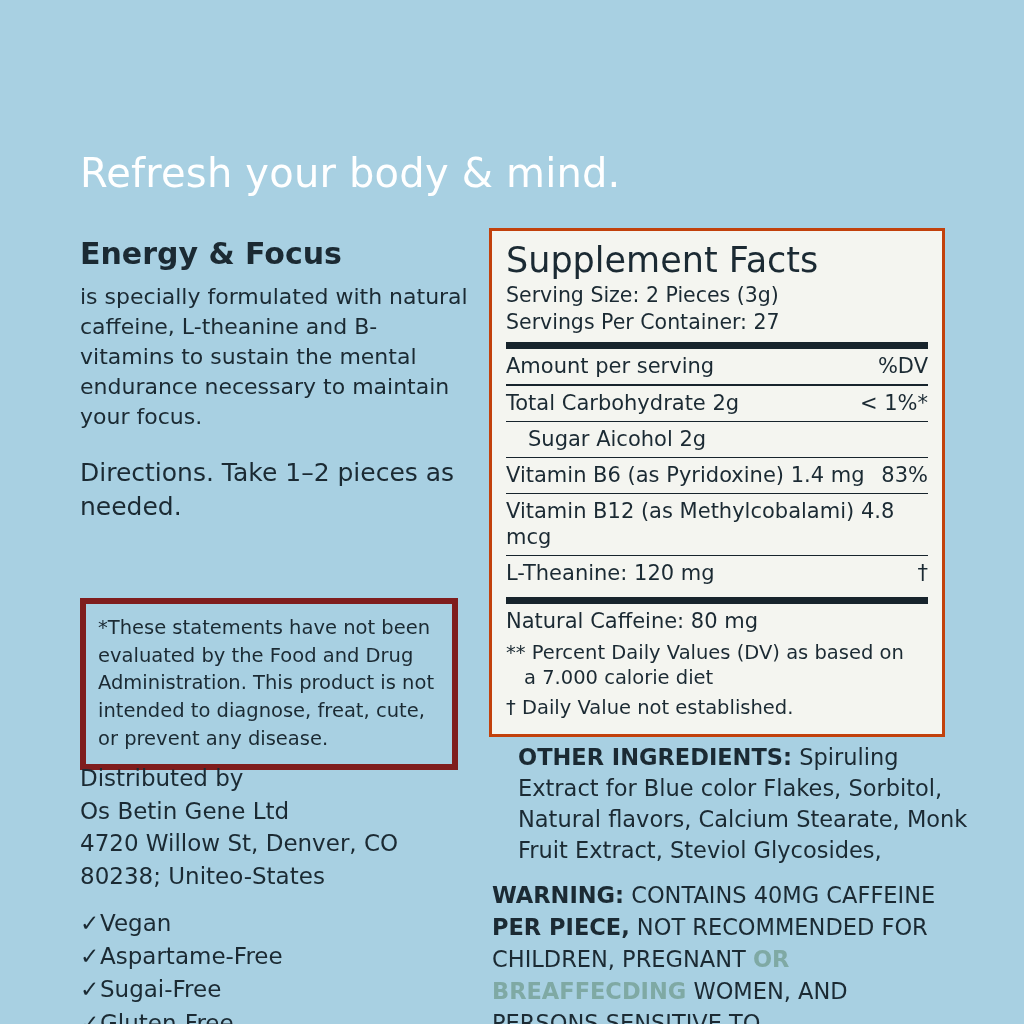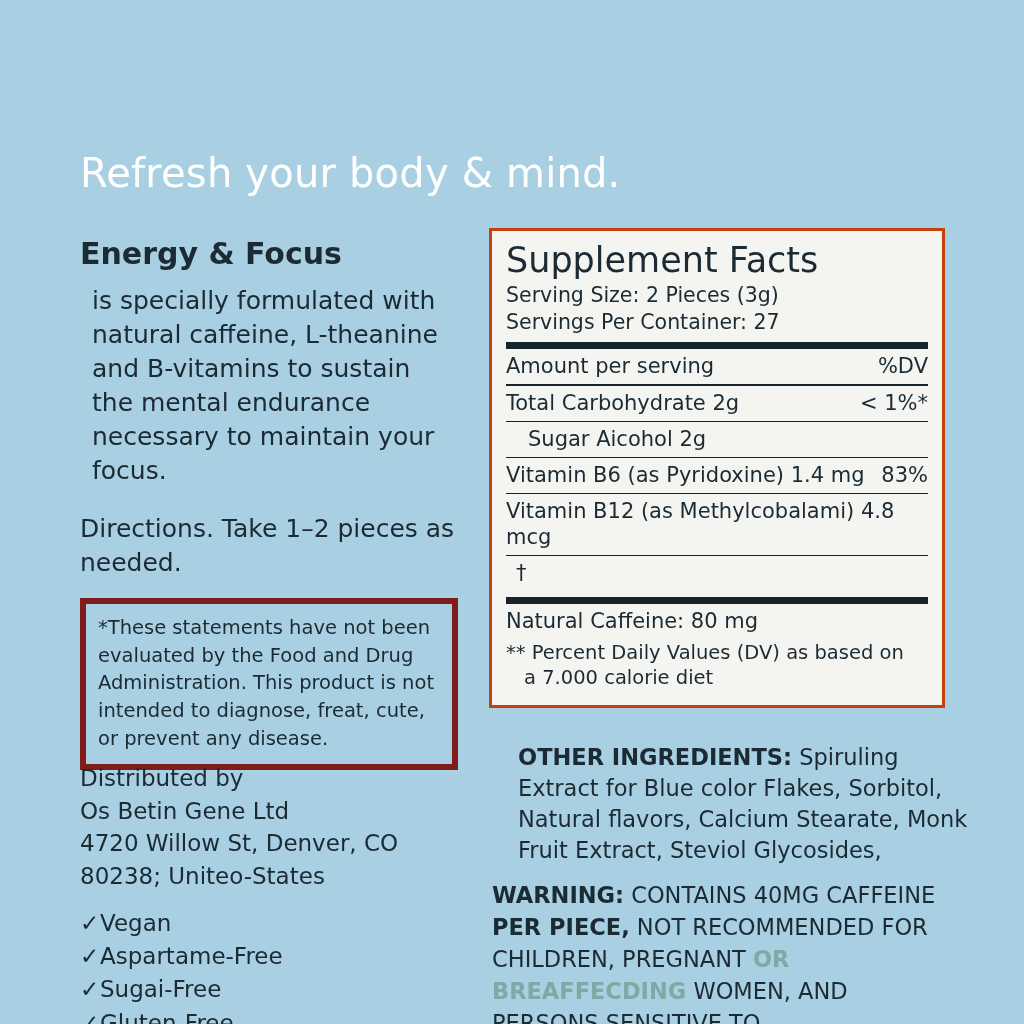--- a/index.html
+++ b/index.html
@@ -41,23 +41,23 @@
     top: 236px;
     width: 390px;
   }
   .left-title {
     font-size: 30px;
     font-weight: 700;
     margin: 0 0 10px 0;
     line-height: 1.2;
   }
   .left-body {
-    font-size: 25px;
+    font-size: 22px;
     line-height: 1.36;
-    margin: 12px;
+    margin: 0;
   }
   .left-directions {
     font-size: 25px;
     line-height: 1.36;
     margin: 24px 0 0 0;
   }
 
   .disclaimer {
     position: absolute;
     left: 80px;
@@ -237,30 +237,32 @@
     </div>
     <div class="rule-thin"></div>
 
     <div class="sf-row">
       <span class="nm">Vitamin B12 (as Methylcobalami) 4.8 mcg</span>
       <span class="dv"></span>
     </div>
     <div class="rule-thin"></div>
 
     <div class="sf-row">
+      <span class="nm">L-Theanine: 120 mg</span>
       <span class="dv">†</span>
     </div>
     <div class="rule-thick"></div>
 
     <div class="sf-free">Natural Caffeine: 80 mg</div>
 
     <div class="sf-foot">
       <span>** Percent Daily Values (DV) as based on</span>
       <span class="ind">a 7.000 calorie diet</span>
     </div>
+    <div class="sf-foot">† Daily Value not established.</div>
   </div>
 
   <div class="other-ing">
     <b>OTHER INGREDIENTS:</b><span> Spiruling Extract for Blue color Flakes, Sorbitol, Natural flavors, Calcium Stearate, Monk Fruit Extract, Steviol Glycosides,</span>
   </div>
 
   <div class="warning">
     <b>WARNING:</b><span> CONTAINS 40MG CAFFEINE </span><b>PER PIECE,</b><span> NOT RECOMMENDED FOR CHILDREN, PREGNANT </span><span class="warn-hl">OR BREAFFECDING</span><span> WOMEN, AND PERSONS SENSITIVE TO</span>
   </div>
 

